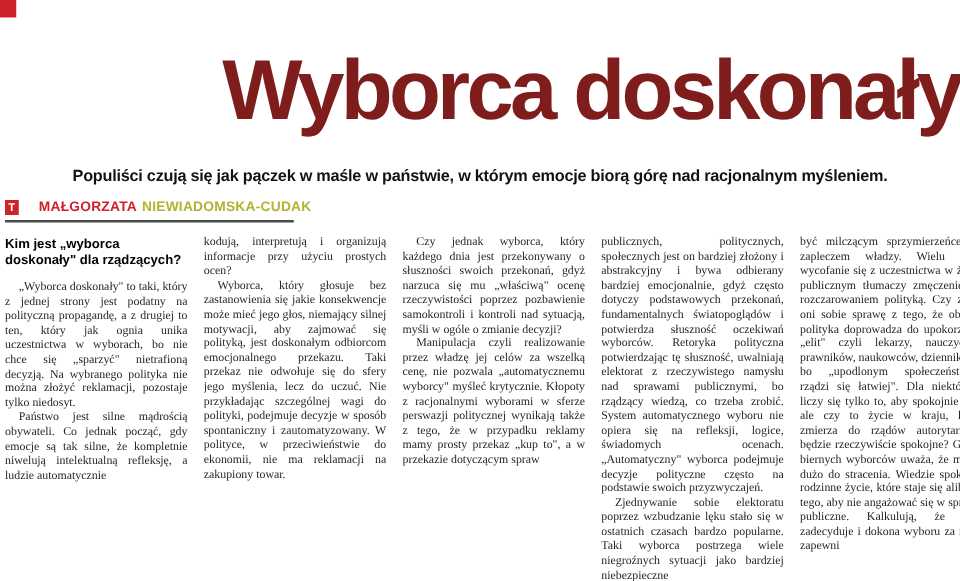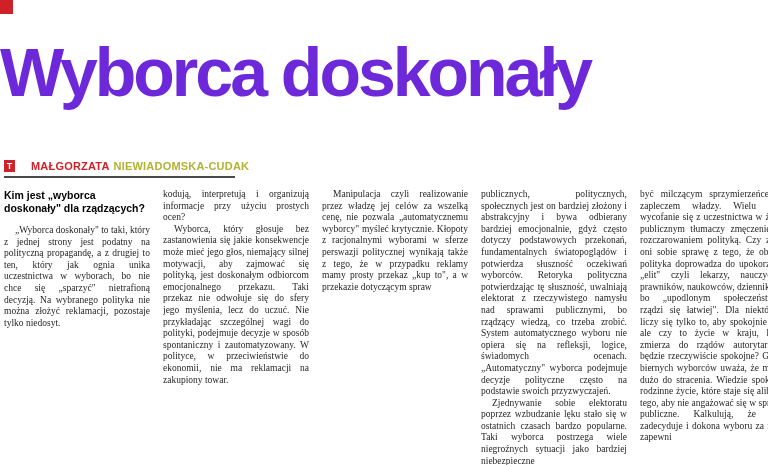--- a/index.html
+++ b/index.html
@@ -2,23 +2,23 @@
 <html lang="pl"><head>
 <meta charset="utf-8">
 <style>
   html,body{margin:0;padding:0;background:#e9e9e9;}
   .page{
     position:relative;width:768px;height:465px;background:#ffffff;
     overflow:hidden;font-family:"Liberation Serif",serif;
   }
   .corner-box{position:absolute;left:0;top:0;width:13px;height:14px;background:#cf2128;}
   .headline{
-    position:absolute;top:38px;left:0;width:768px;text-align:left;
+    position:absolute;top:38px;left:0;width:768px;text-align:right;
     font-family:"Liberation Sans",sans-serif;font-weight:bold;font-size:68px;
-    letter-spacing:-3px;color:#6d28d9;white-space:nowrap;line-height:1;
+    letter-spacing:-3px;color:#7f1d1d;white-space:nowrap;line-height:1;
   }
   .subheadline{
     position:absolute;top:133px;left:0;width:768px;text-align:center;
     font-family:"Liberation Sans",sans-serif;font-weight:bold;font-size:13px;
     color:#121212;letter-spacing:-0.2px;
   }
   .byline{
     position:absolute;top:160px;left:4px;display:flex;align-items:center;gap:4px;
     font-family:"Liberation Sans",sans-serif;font-weight:bold;font-size:11px;
     letter-spacing:0.2px;white-space:nowrap;
@@ -47,41 +47,44 @@
 </style>
 </head>
 <body>
 
 <div class="page">
 
   <div class="corner-box"></div>
 
   <div class="headline">Wyborca doskonały</div>
 
+  <div class="subheadline">Populiści czują się jak pączek w maśle w państwie, w którym emocje biorą górę nad racjonalnym myśleniem.</div>
 
   <div class="byline">
     <span class="byline-icon">T</span>
     <span class="byline-first">MAŁGORZATA</span>
     <span class="byline-last">NIEWIADOMSKA-CUDAK</span>
   </div>
   <div class="byline-rule"></div>
 
   <div class="columns">
 
     <div class="col">
       <p class="col-heading">Kim jest „wyborca doskonały" dla rządzących?</p>
       <p class="p">„Wyborca doskonały" to taki, który z jednej strony jest podatny na polityczną propagandę, a z drugiej to ten, który jak ognia unika uczestnictwa w wyborach, bo nie chce się „sparzyć" nietrafioną decyzją. Na wybranego polityka nie można złożyć reklamacji, pozostaje tylko niedosyt.</p>
+      <p class="p">Państwo jest silne mądrością obywateli. Co jednak począć, gdy emocje są tak silne, że kompletnie niwelują intelektualną refleksję, a ludzie automatycznie</p>
     </div>
 
     <div class="col">
       <p class="p cont">kodują, interpretują i organizują informacje przy użyciu prostych ocen?</p>
       <p class="p">Wyborca, który głosuje bez zastanowienia się jakie konsekwencje może mieć jego głos, niemający silnej motywacji, aby zajmować się polityką, jest doskonałym odbiorcom emocjonalnego przekazu. Taki przekaz nie odwołuje się do sfery jego myślenia, lecz do uczuć. Nie przykładając szczególnej wagi do polityki, podejmuje decyzje w sposób spontaniczny i zautomatyzowany. W polityce, w przeciwieństwie do ekonomii, nie ma reklamacji na zakupiony towar.</p>
     </div>
 
     <div class="col">
+      <p class="p">Czy jednak wyborca, który każdego dnia jest przekonywany o słuszności swoich przekonań, gdyż narzuca się mu „właściwą" ocenę rzeczywistości poprzez pozbawienie samokontroli i kontroli nad sytuacją, myśli w ogóle o zmianie decyzji?</p>
       <p class="p">Manipulacja czyli realizowanie przez władzę jej celów za wszelką cenę, nie pozwala „automatycznemu wyborcy" myśleć krytycznie. Kłopoty z racjonalnymi wyborami w sferze perswazji politycznej wynikają także z tego, że w przypadku reklamy mamy prosty przekaz „kup to", a w przekazie dotyczącym spraw</p>
     </div>
 
     <div class="col">
       <p class="p cont">publicznych, politycznych, społecznych jest on bardziej złożony i abstrakcyjny i bywa odbierany bardziej emocjonalnie, gdyż często dotyczy podstawowych przekonań, fundamentalnych światopoglądów i potwierdza słuszność oczekiwań wyborców. Retoryka polityczna potwierdzając tę słuszność, uwalniają elektorat z rzeczywistego namysłu nad sprawami publicznymi, bo rządzący wiedzą, co trzeba zrobić. System automatycznego wyboru nie opiera się na refleksji, logice, świadomych ocenach. „Automatyczny" wyborca podejmuje decyzje polityczne często na podstawie swoich przyzwyczajeń.</p>
       <p class="p">Zjednywanie sobie elektoratu poprzez wzbudzanie lęku stało się w ostatnich czasach bardzo popularne. Taki wyborca postrzega wiele niegroźnych sytuacji jako bardziej niebezpieczne</p>
     </div>
 
     <div class="col">
       <p class="p cont">być milczącym sprzymierzeńcem i zapleczem władzy. Wielu osób wycofanie się z uczestnictwa w życiu publicznym tłumaczy zmęczeniem i rozczarowaniem polityką. Czy zdają oni sobie sprawę z tego, że obecna polityka doprowadza do upokorzenia „elit" czyli lekarzy, nauczycieli, prawników, naukowców, dziennikarzy bo „upodlonym społeczeństwem rządzi się łatwiej". Dla niektórych liczy się tylko to, aby spokojnie żyć, ale czy to życie w kraju, które zmierza do rządów autorytarnych będzie rzeczywiście spokojne? Grupa biernych wyborców uważa, że ma za dużo do stracenia. Wiedzie spokojne rodzinne życie, które staje się alibi do tego, aby nie angażować się w sprawy publiczne. Kalkulują, że ktoś zadecyduje i dokona wyboru za nich, zapewni</p>

